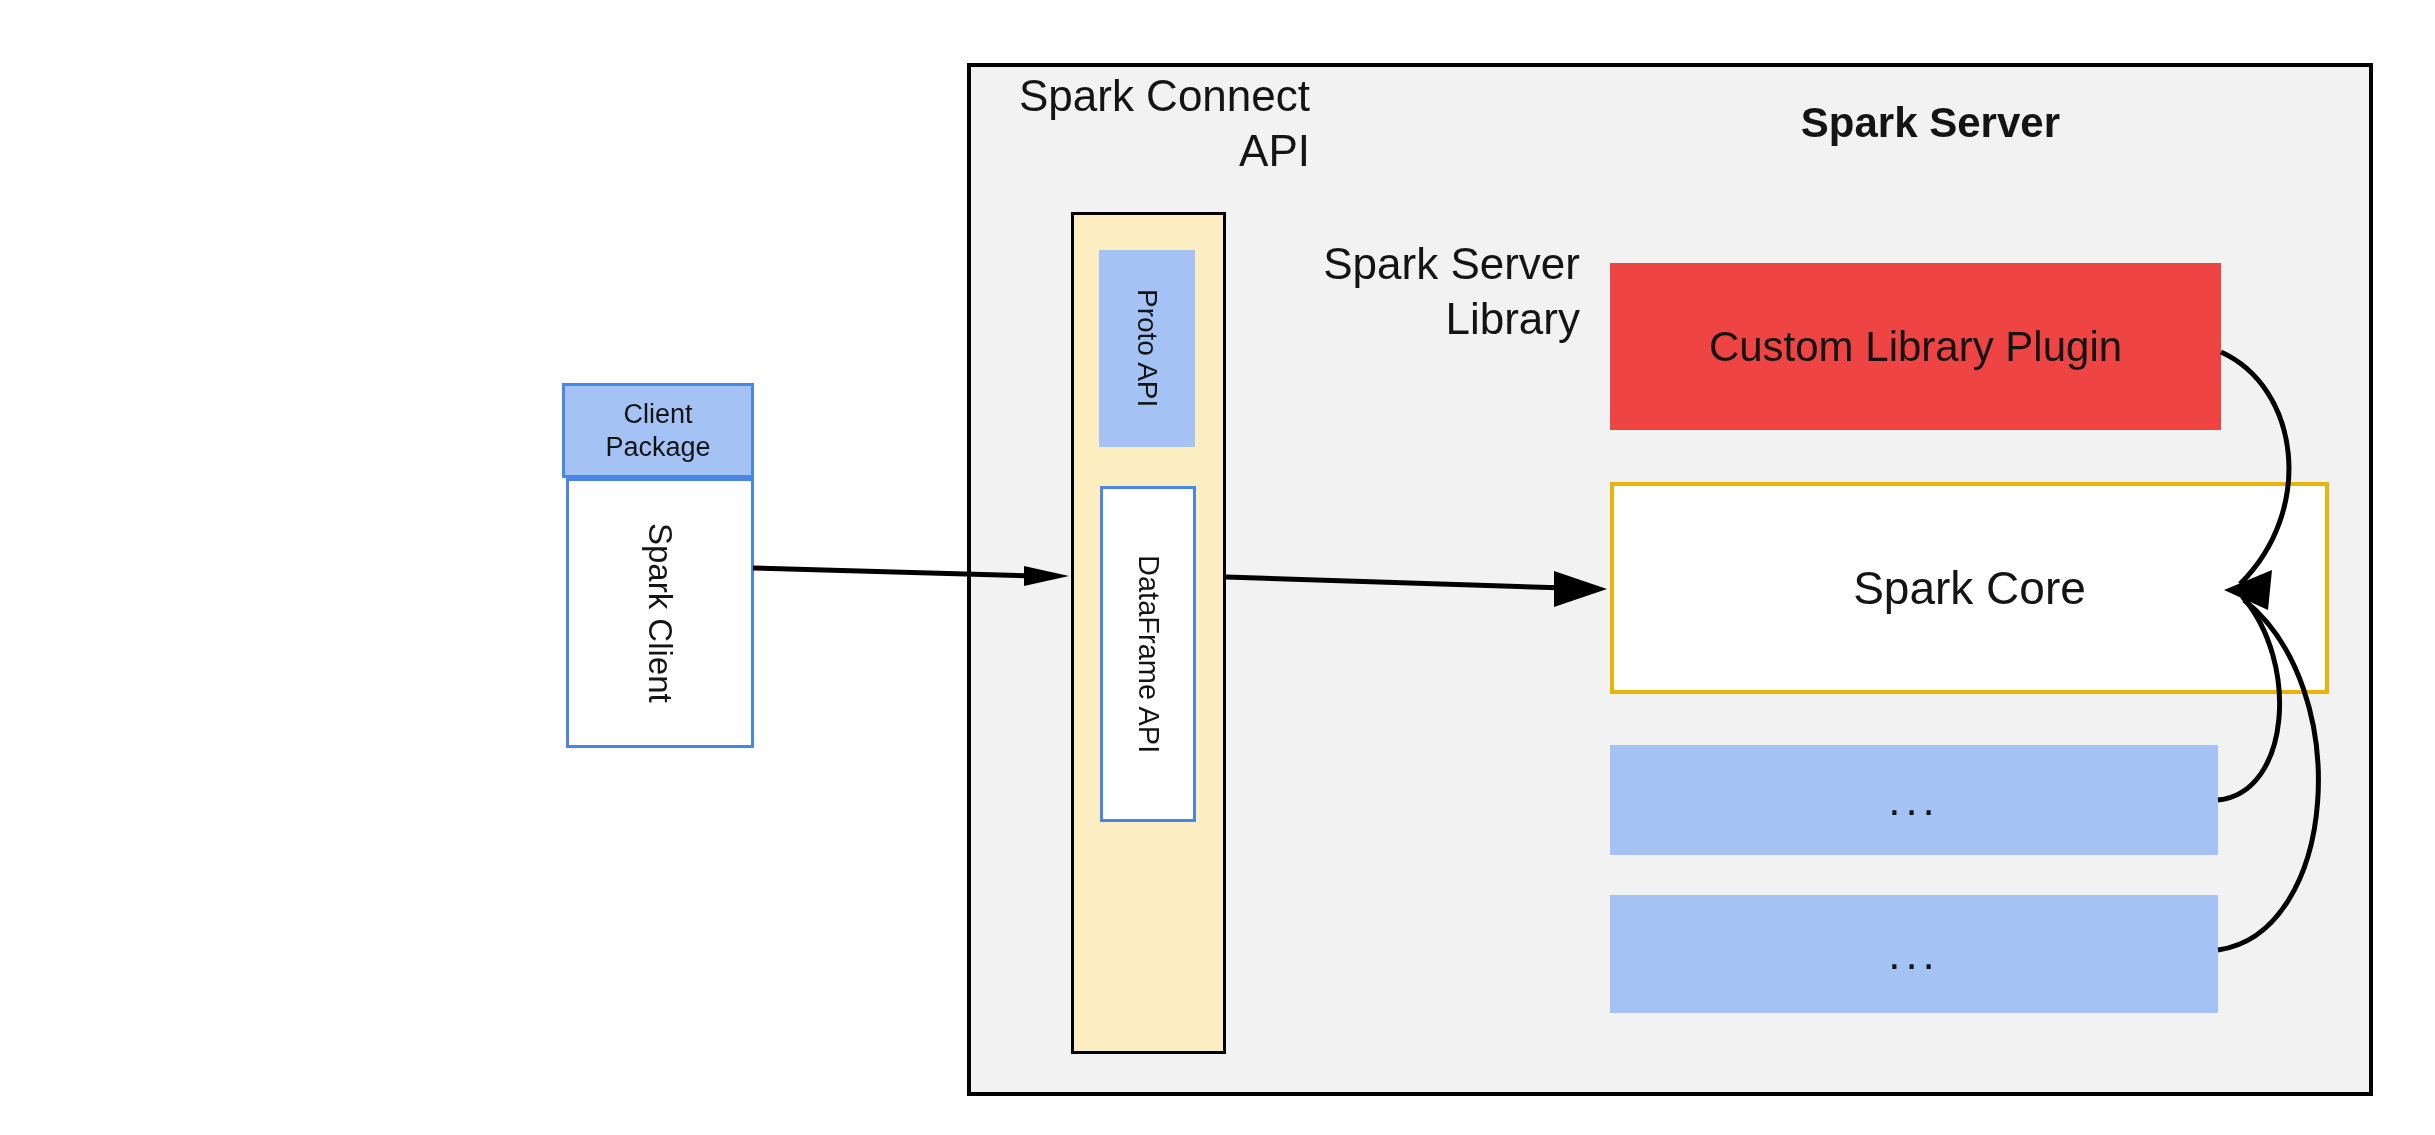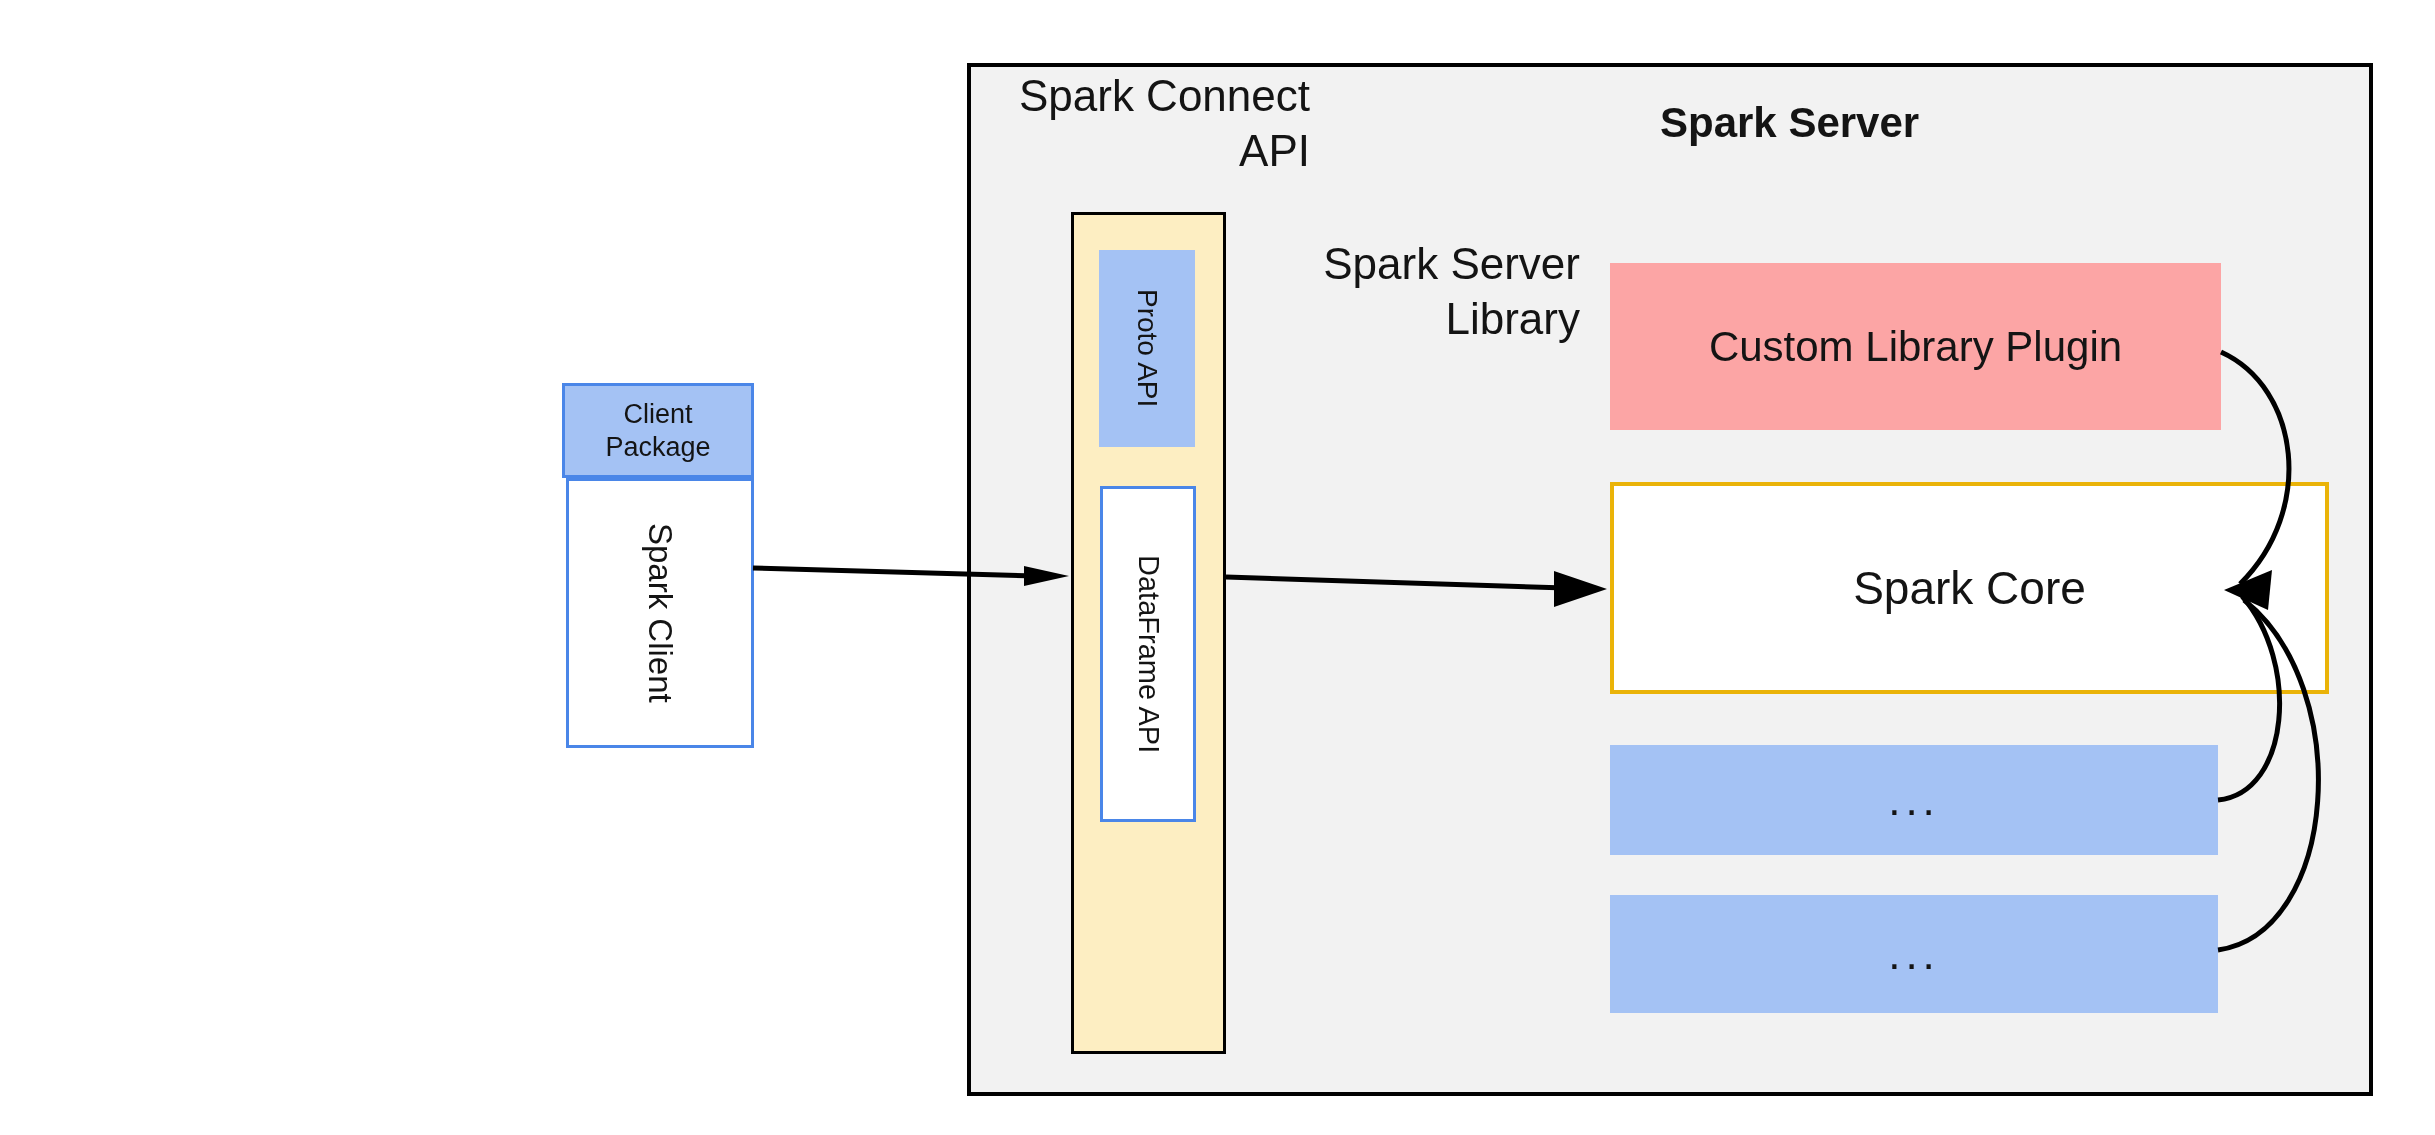--- a/index.html
+++ b/index.html
@@ -65,21 +65,21 @@
   .connect-api-label {
     left: 1010px; top: 68px; width: 300px;
     font-size: 44px;
     line-height: 55px;
     text-align: right;
   }
   .server-title {
     left: 1660px; top: 99px; width: 400px;
     font-size: 42px;
     font-weight: bold;
-    text-align: left;
+    text-align: right;
   }
   .server-library-label {
     left: 1250px; top: 236px; width: 330px;
     font-size: 44px;
     line-height: 55px;
     text-align: right;
   }
   
   .connect-col {
     left: 1071px; top: 212px; width: 155px; height: 842px;
@@ -93,21 +93,21 @@
   .proto-api .vtext { font-size: 28px; }
   .dataframe-api {
     left: 1100px; top: 486px; width: 96px; height: 336px;
     background: #ffffff;
     border: 3px solid #4a86e8;
   }
   .dataframe-api .vtext { font-size: 29px; }
   
   .plugin {
     left: 1610px; top: 263px; width: 611px; height: 167px;
-    background: #fca5a5;
+    background: #ef4444;
     font-size: 42px;
   }
   .core {
     left: 1610px; top: 482px; width: 719px; height: 212px;
     background: #ffffff;
     border: 4px solid #eab308;
     font-size: 46px;
   }
   .slot1 {
     left: 1610px; top: 745px; width: 608px; height: 110px;

